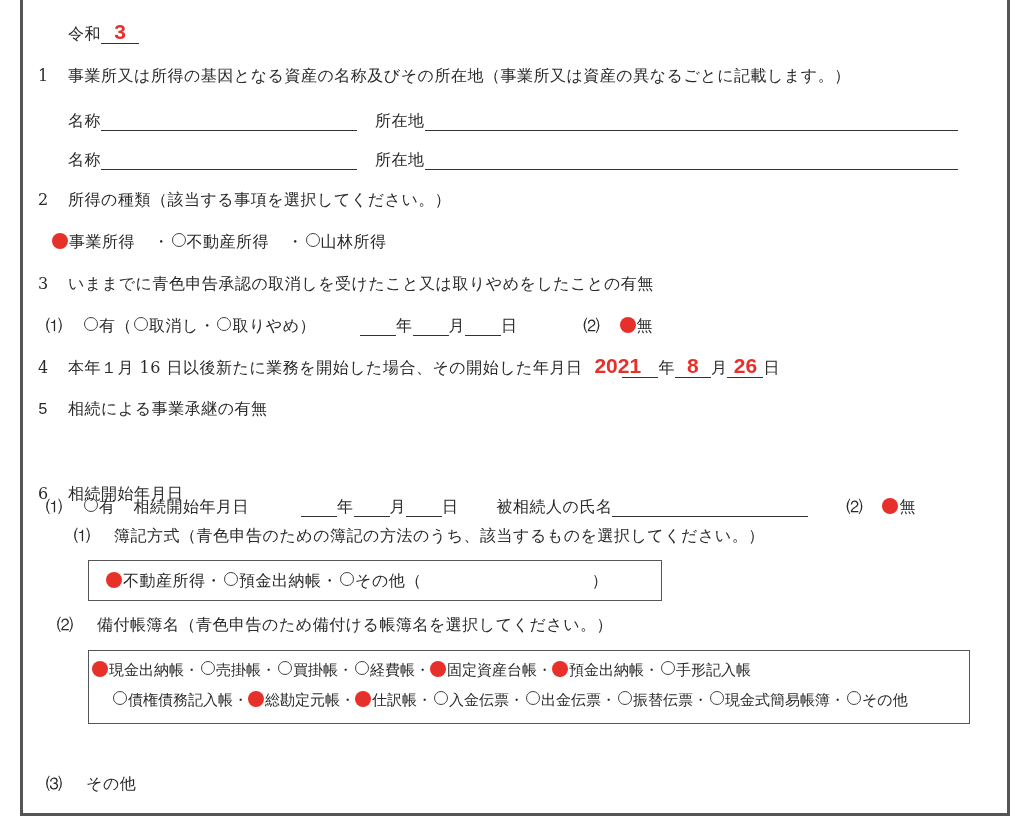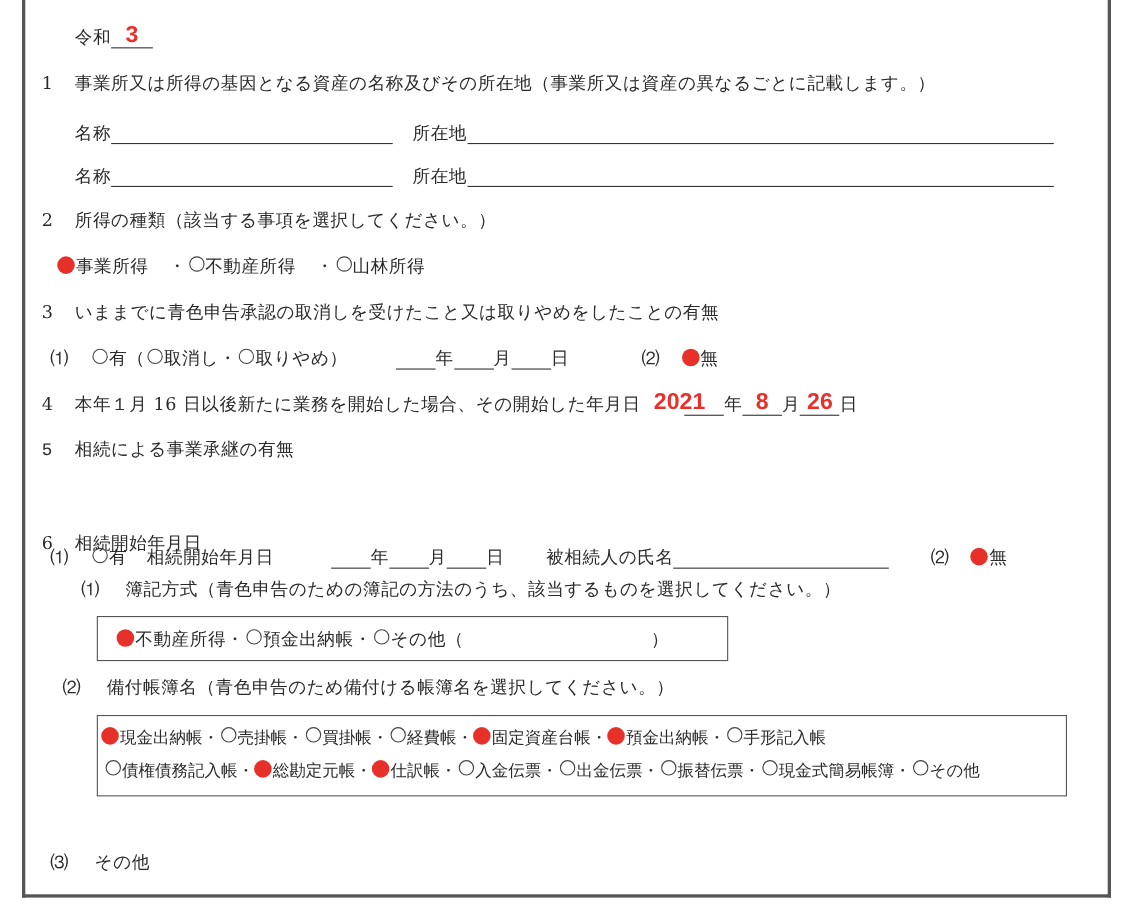--- a/index.html
+++ b/index.html
@@ -91,19 +91,19 @@
   <span><span class="mark on"></span><span>不動産所得</span></span>・<span><span class="mark off"></span><span>預金出納帳</span></span>・<span><span class="mark off"></span><span>その他（</span></span><span class="blank" style="width:170px;border-bottom:none;"></span><span>）</span>
 </div>
 
 <div class="line" style="left:57px; top:616px;font-family:Liberation Mono, monospace;">
   <span style="display:inline-block;width:40px;">⑵</span><span>備付帳簿名（青色申告のため備付ける帳簿名を選択してください。）</span>
 </div>
 <div class="box" style="left:88px; top:650px; width:882px; height:74px;"></div>
 <div class="line small" style="left:92px; top:660px; letter-spacing:0;">
   <span><span class="mark on"></span><span>現金出納帳</span></span>・<span><span class="mark off"></span><span>売掛帳</span></span>・<span><span class="mark off"></span><span>買掛帳</span></span>・<span><span class="mark off"></span><span>経費帳</span></span>・<span><span class="mark on"></span><span>固定資産台帳</span></span>・<span><span class="mark on"></span><span>預金出納帳</span></span>・<span><span class="mark off"></span><span>手形記入帳</span></span>
 </div>
-<div class="line small" style="left:94px; top:690px; letter-spacing:0;">
+<div class="line small" style="left:111px; top:690px; letter-spacing:0;">
   <span><span class="mark off"></span><span>債権債務記入帳</span></span>・<span><span class="mark on"></span><span>総勘定元帳</span></span>・<span><span class="mark on"></span><span>仕訳帳</span></span>・<span><span class="mark off"></span><span>入金伝票</span></span>・<span><span class="mark off"></span><span>出金伝票</span></span>・<span><span class="mark off"></span><span>振替伝票</span></span>・<span><span class="mark off"></span><span>現金式簡易帳簿</span></span>・<span><span class="mark off"></span><span>その他</span></span>
 </div>
 
 <div class="line" style="left:46px; top:774px;">
   <span style="display:inline-block;width:40px;">⑶</span><span>その他</span>
 </div>
 
 </body></html>

